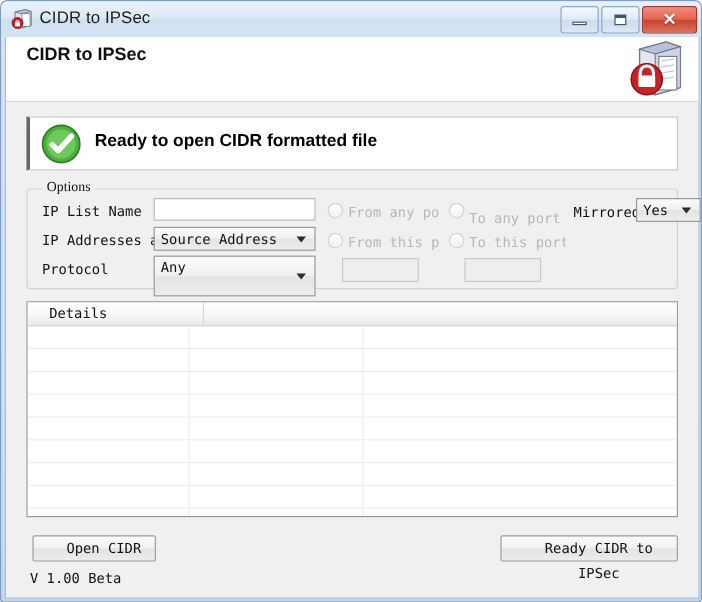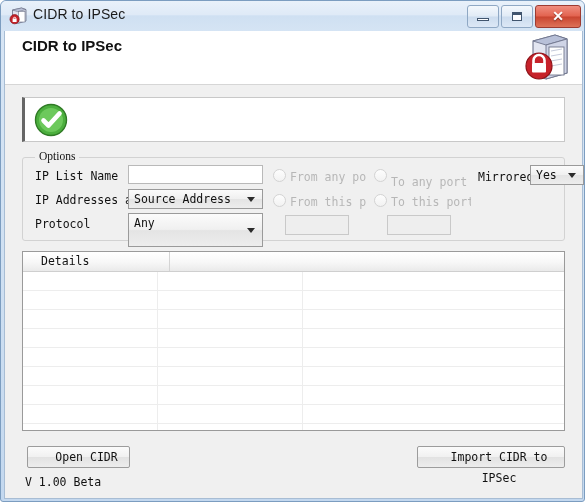--- a/index.html
+++ b/index.html
@@ -365,20 +365,21 @@
     </div>
 
     <div class="statuspanel">
       <span class="status-icon">
         <svg viewBox="0 0 34 34" width="34" height="34">
           <circle cx="17" cy="17" r="15.5" fill="#4caf3e" stroke="#2f7a25" stroke-width="1.4"></circle>
           <circle cx="17" cy="17" r="12" fill="#6dc95c"></circle>
           <path d="M9.5 17.5 l5 5 l11 -12" fill="none" stroke="#ffffff" stroke-width="4.6" stroke-linecap="round" stroke-linejoin="round"></path>
         </svg>
       </span>
+      <div class="status-text">Ready to open CIDR formatted file</div>
     </div>
 
     <div class="groupbox">
       <div class="group-legend">Options</div>
 
       <div class="fld-label" style="left:12px; top:11px; width:110px;">IP List Name</div>
       <div class="textinput" style="left:105px; top:7px; width:135px; height:19px;" title=""></div>
 
       <div class="fld-label" style="left:12px; top:35px; width:98px;">IP Addresses are</div>
       <div class="combo" style="left:105px; top:31px; width:135px; height:20px;">
@@ -462,18 +463,18 @@
           </div>
         <div class="lv-row">
             <div class="lv-cell c0"></div>
             <div class="lv-cell c1"></div>
             <div class="lv-cell c2"></div>
           </div>
       </div>
     </div>
 
     <div class="btn" style="left:22px; top:415px; width:103px;">Open CIDR</div>
-    <div class="btn" style="left:412px; top:415px; width:148px;">Import CIDR to IPSec</div>
+    <div class="btn" style="left:412px; top:415px; width:148px;">Ready CIDR to IPSec</div>
 
     <div class="footnote" style="left:20px; top:444px;">V 1.00 Beta</div>
 
   </div>
 </div>
 
 </body></html>

